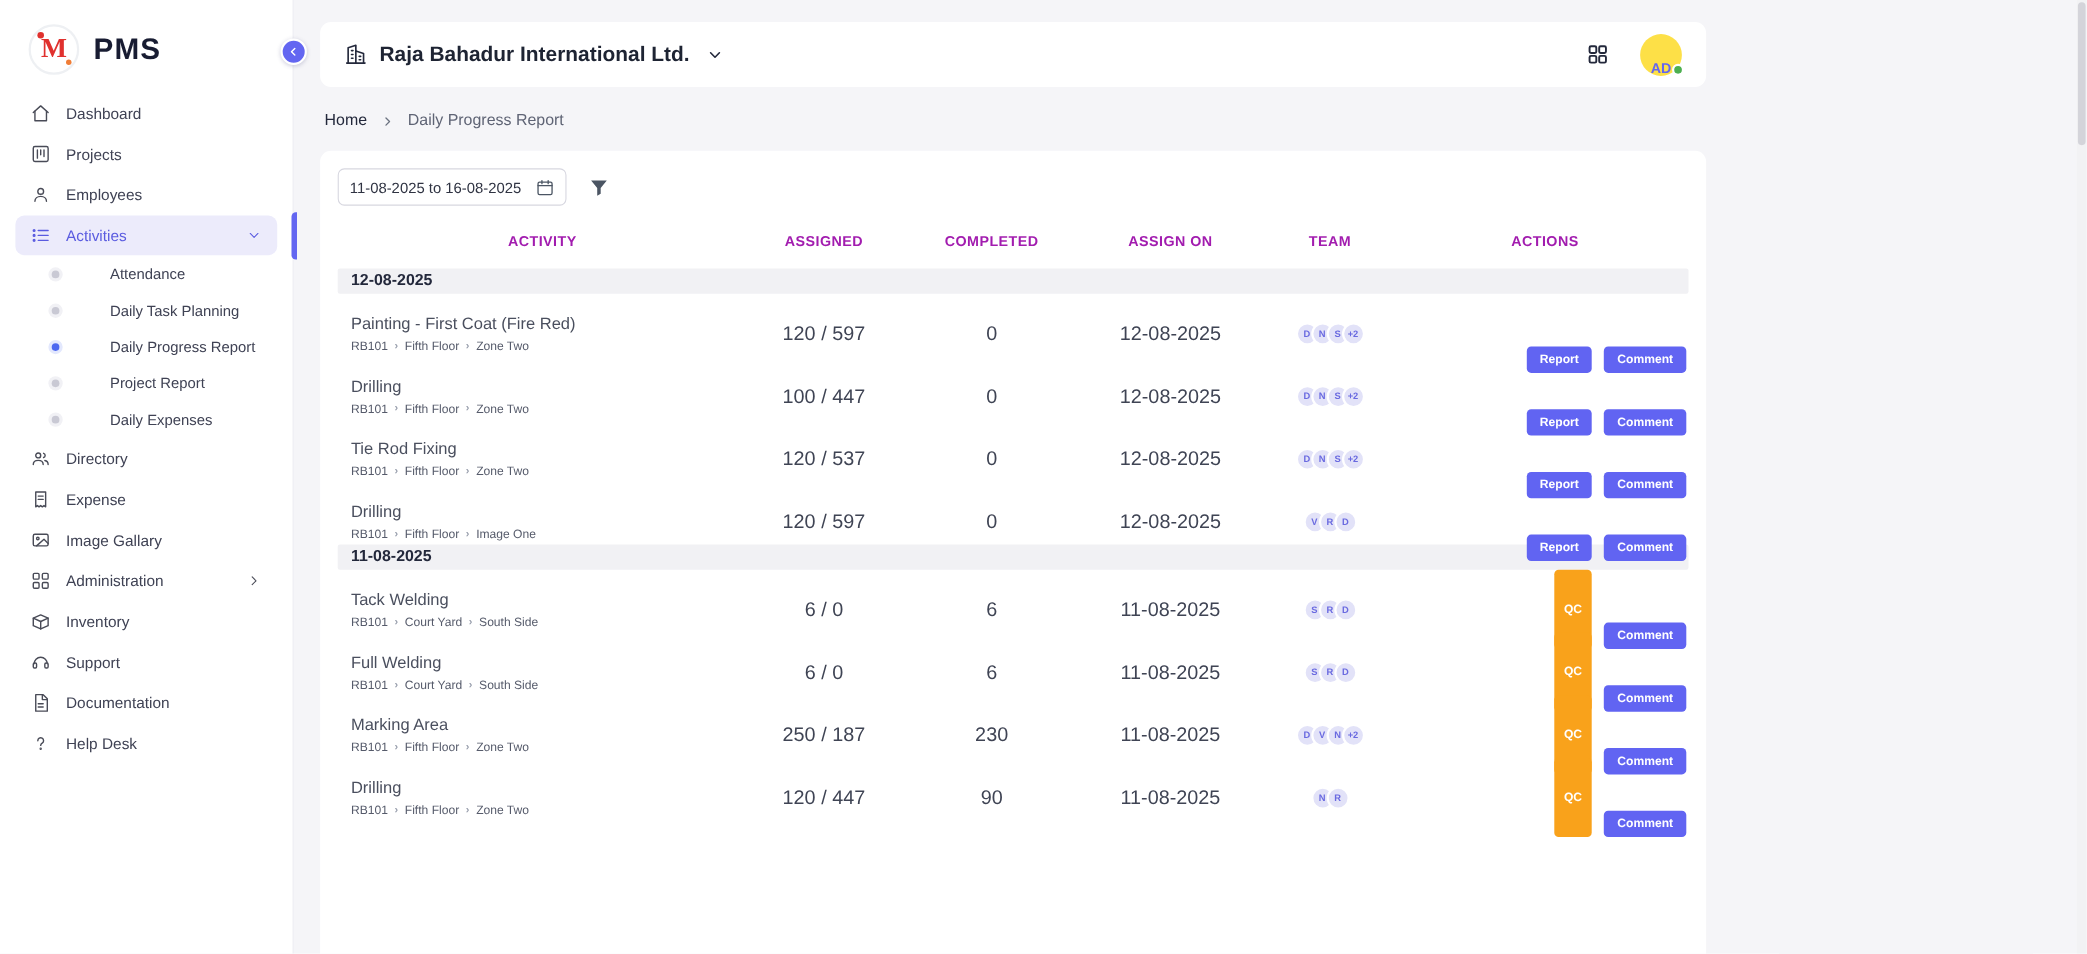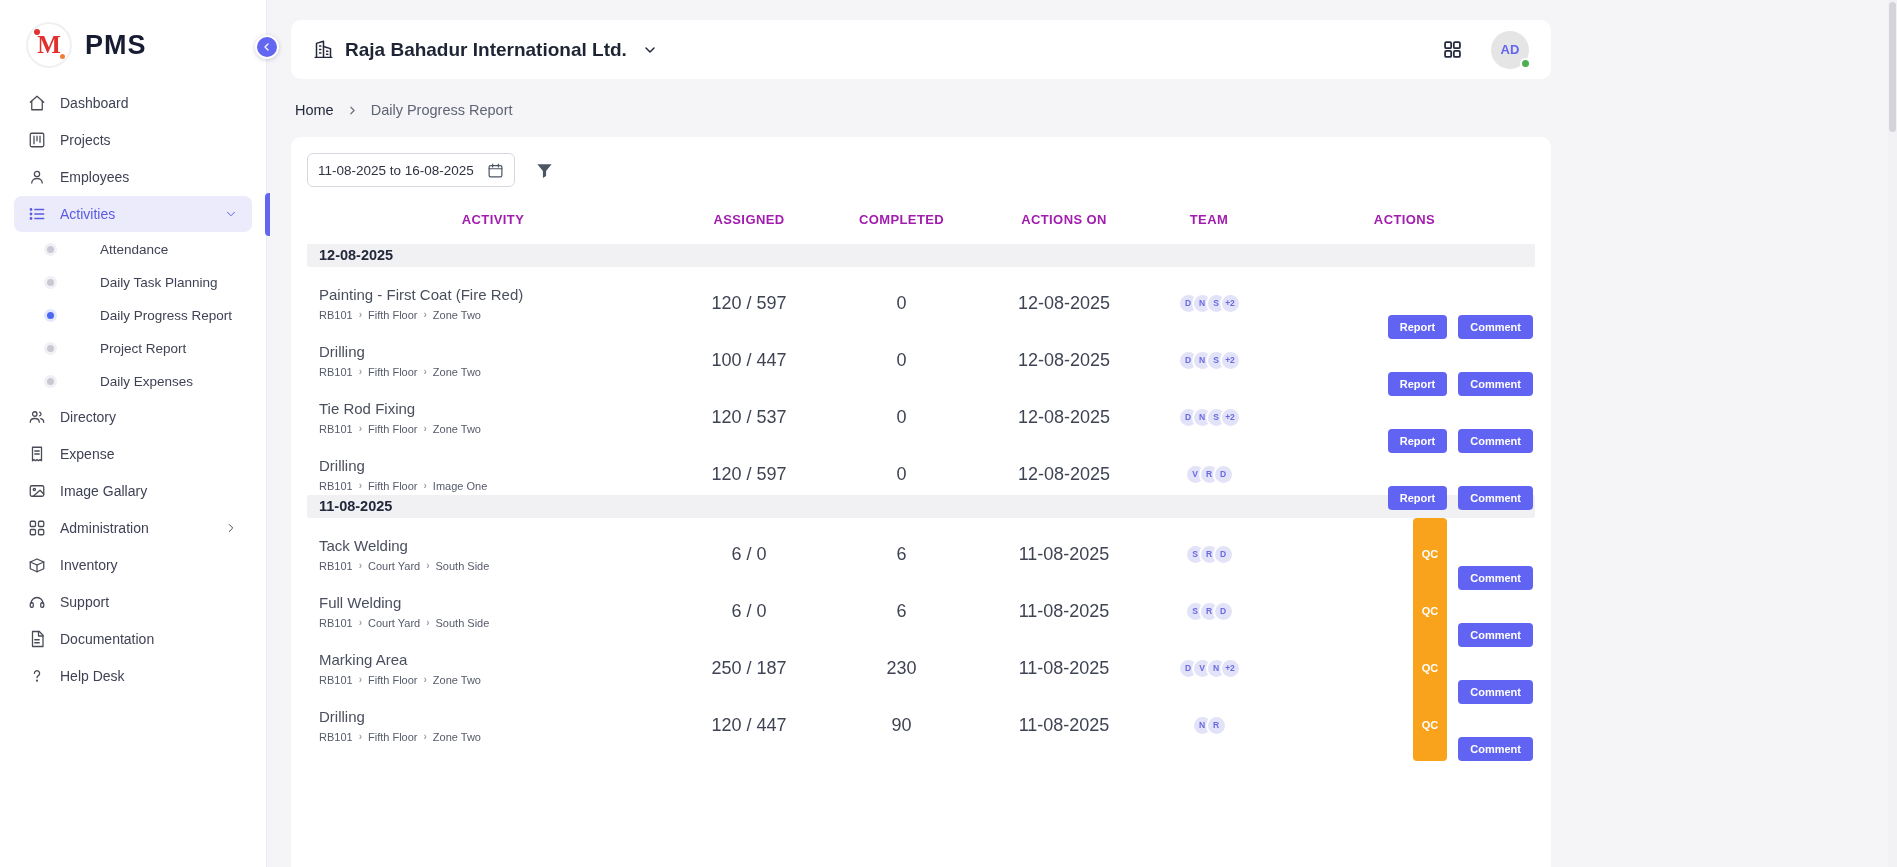--- a/index.html
+++ b/index.html
@@ -31,21 +31,21 @@
   .collapse-btn svg { width:12px; height:12px; }
 
   
   .main { flex:1; padding:20px 24px 0 24px; position:relative; }
   .topbar { width:1260px; height:59px; background:#fff; border-radius:10px; display:flex; align-items:center; justify-content:space-between; padding:0 22px; }
   .company { display:flex; align-items:center; gap:11px; font-size:19px; font-weight:700; color:#1e2433; cursor:pointer; }
   .company .b-ic { color:#23283b; display:flex; }
   .company .c-chev { color:#23283b; display:flex; margin-left:4px; }
   .top-right { display:flex; align-items:center; gap:28px; }
   .apps-btn { color:#23283b; display:flex; cursor:pointer; }
-  .avatar { width:38px; height:38px; border-radius:50%; background:#e5e5e5; color:#6366f1; font-weight:700; font-size:13px; display:flex; align-items:center; justify-content:center; position:relative; cursor:pointer; }
+  .avatar { width:38px; height:38px; border-radius:50%; background:#fde047; color:#6366f1; font-weight:700; font-size:13px; display:flex; align-items:flex-end; justify-content:center; position:relative; cursor:pointer; }
   .avatar .status { position:absolute; right:-2px; bottom:0px; width:11px; height:11px; background:#4caf50; border:2px solid #fff; border-radius:50%; }
 
   .breadcrumb-row { width:1260px; display:flex; align-items:center; gap:12px; padding:23px 4px 19px; font-size:14.5px; }
   .bc-home { color:#23283b; cursor:pointer; }
   .bc-sep { color:#6b7280; display:flex; } .bc-sep svg { width:13px; height:13px; }
   .bc-current { color:#5f6475; }
 
   .content { width:1260px; background:#fff; border-radius:10px 10px 0 0; padding:14px 16px 0; height:739px; overflow:hidden; }
   .filter-row { display:flex; align-items:center; gap:20px; padding:2px 0 10px; }
   .date-input { width:208px; height:34px; border:1px solid #d7d7e0; border-radius:6px; display:flex; align-items:center; justify-content:space-between; padding:0 10px; font-size:13.5px; color:#2f3342; cursor:pointer; background:#fff; }
@@ -322,21 +322,21 @@
             <svg viewBox="0 0 24 24" class="fill">
               <path d="M3 4h18l-7 8.5V19l-4 2.5v-9z"></path>
             </svg>
           </span>
       </div>
 
       <div class="grid-cols thead">
         <div>ACTIVITY</div>
         <div>ASSIGNED</div>
         <div>COMPLETED</div>
-        <div>ACTIONS ON</div>
+        <div>ASSIGN ON</div>
         <div>TEAM</div>
         <div>ACTIONS</div>
       </div>
 
       <div class="group-bar">12-08-2025</div>
 
       <div class="grid-cols trow">
         <div class="cell-activity">
           <div class="act-title">Painting - First Coat (Fire Red)</div>
           <div class="act-path">

